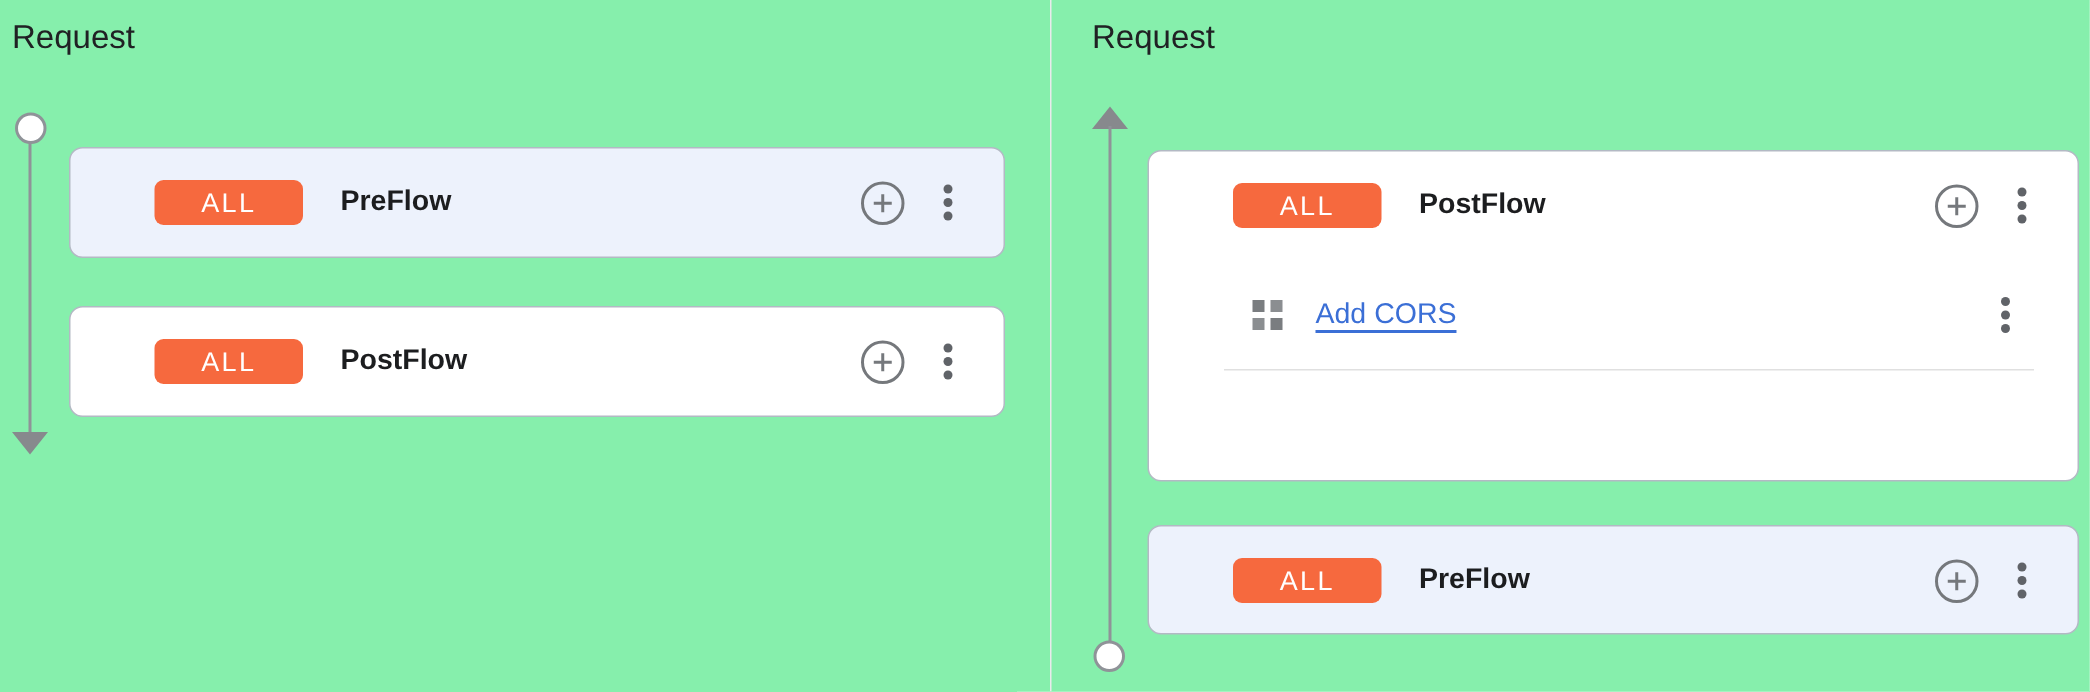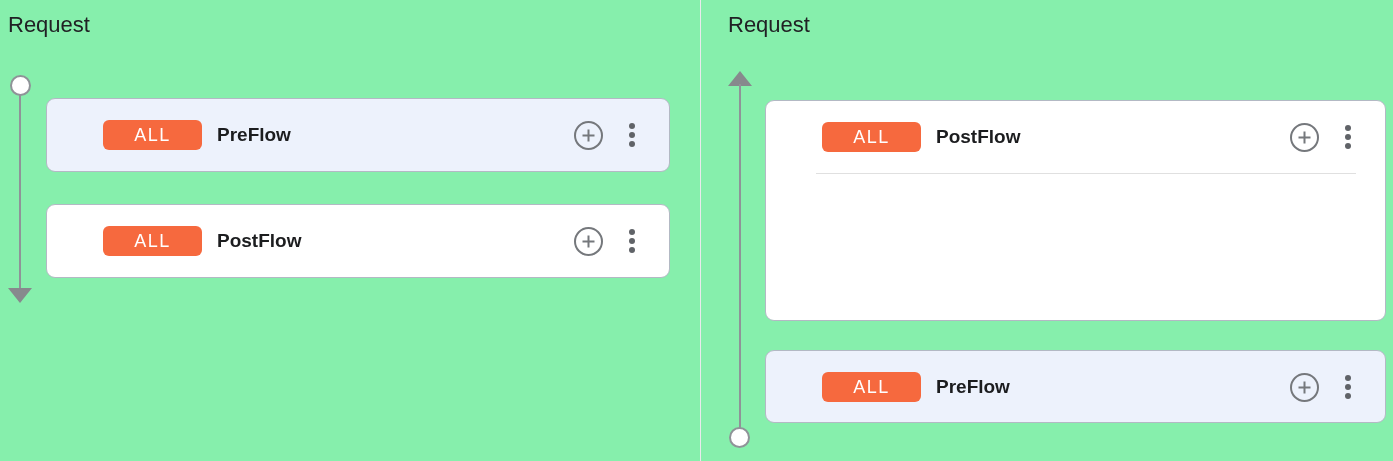--- a/index.html
+++ b/index.html
@@ -96,21 +96,21 @@
     background:var(--accent-orange);
     color:#fff;
     display:flex;
     align-items:center;
     justify-content:center;
     font-size:18px;
     letter-spacing:1.5px;
     font-weight:400;
   }
   .flow-name {
-    margin-left:15px;
+    margin-left:25px;
     font-size:19px;
     font-weight:700;
     color:#1c1d1f;
   }
   .header-icons {
     margin-left:auto;
     display:flex;
     align-items:center;
     gap:21px;
   }
@@ -226,20 +226,34 @@
           <path d="M15.5 9.5v12M9.5 15.5h12" stroke="#75787c" stroke-width="2"></path>
         </svg>
         <span class="kebab">
           <i></i>
             <i></i>
             <i></i>
         </span>
       </span>
     </div>
 
+    <div class="policy-row">
+      <span class="policy-icon">
+        <i></i>
+          <i></i>
+          <i></i>
+          <i></i>
+      </span>
+      <a class="policy-link">Add CORS</a>
+      <span class="kebab">
+        <i></i>
+          <i></i>
+          <i></i>
+      </span>
+    </div>
 
     <div class="policy-divider"></div>
 
   </div>
 
   <div class="flow-card selected" style="left:765px; top:350px; width:621px; height:73px;">
     <div class="flow-header">
       <span class="all-badge">ALL</span>
       <span class="flow-name">PreFlow</span>
       <span class="header-icons">

